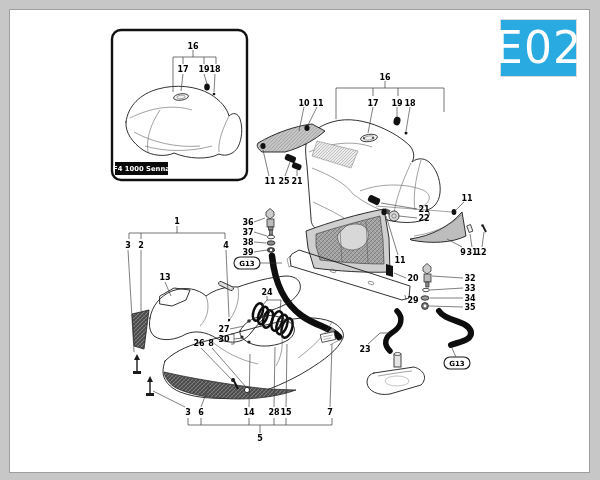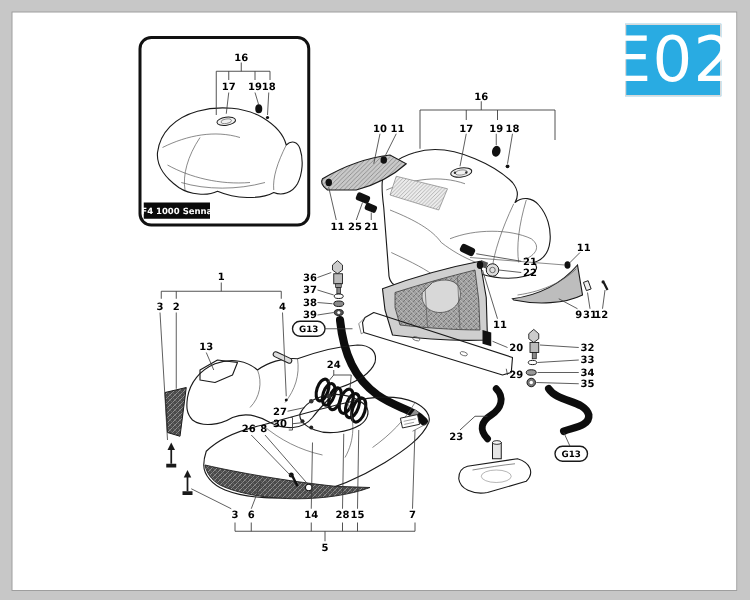--- a/index.html
+++ b/index.html
@@ -10,21 +10,21 @@
   .plate{
     position:absolute;left:9px;top:9px;width:581px;height:464px;
     background:#ffffff;border:1px solid #9e9e9e;box-sizing:border-box;
   }
   svg.art{position:absolute;left:0;top:0;width:600px;height:480px;}
   .badge{
     position:absolute;left:500px;top:19px;width:77px;height:58px;
     background:#29abe2;border:1px solid #d9d9d9;box-sizing:border-box;
     display:flex;align-items:center;justify-content:center;
   }
-  .badge span{color:#ffffff;font-size:50px;font-weight:400;letter-spacing:1px;line-height:1;}
+  .badge span{color:#ffffff;font-size:44px;font-weight:400;letter-spacing:1px;line-height:1;}
   
   text.co{font:bold 8px "DejaVu Sans","Liberation Sans",sans-serif;fill:#000;text-anchor:middle;}
   text.gref{font:bold 7px "DejaVu Sans","Liberation Sans",sans-serif;fill:#000;text-anchor:middle;}
   text.model{font:bold 6.8px "DejaVu Sans","Liberation Sans",sans-serif;fill:#ffffff;text-anchor:middle;}
   .ln{stroke:#1a1a1a;fill:none;stroke-width:.9;stroke-linejoin:round;stroke-linecap:round;}
   .thin{stroke:#555;fill:none;stroke-width:.55;}
   .ld{stroke:#3a3a3a;stroke-width:.65;fill:none;}
   .brk{stroke:#3a3a3a;stroke-width:.7;fill:none;}
   .hose{stroke:#0d0d0d;stroke-width:6.5;fill:none;stroke-linecap:round;}
 </style>

